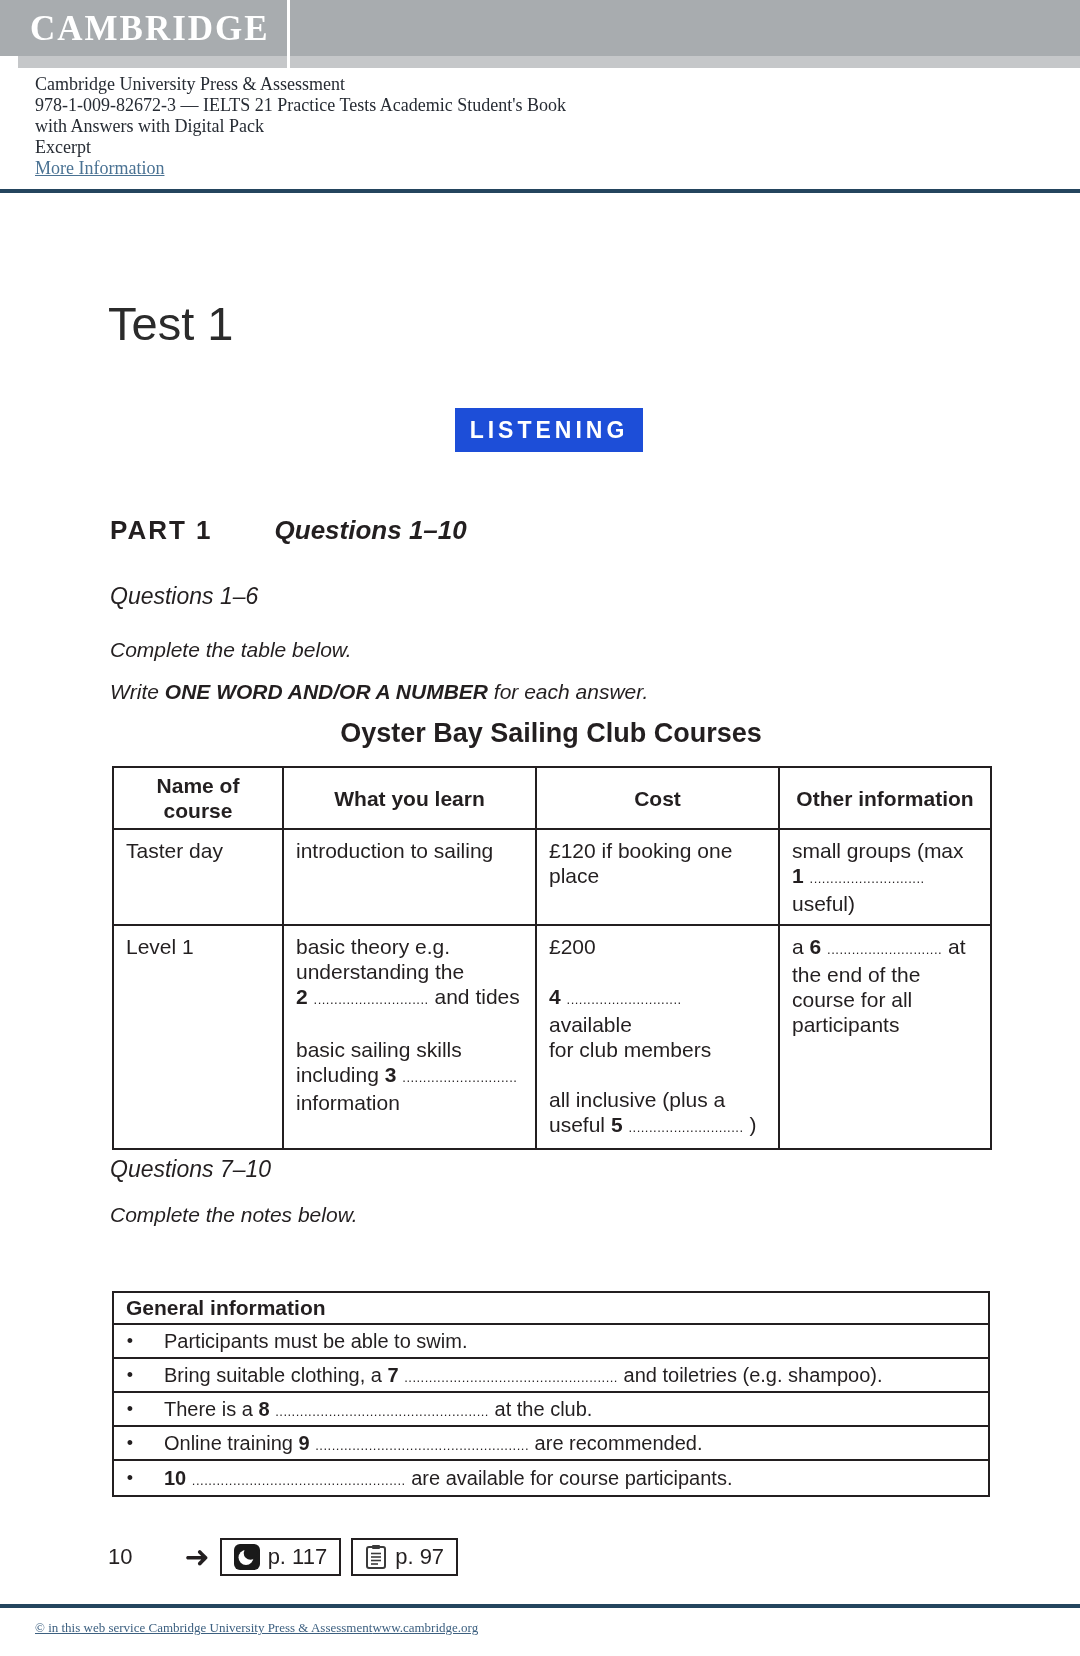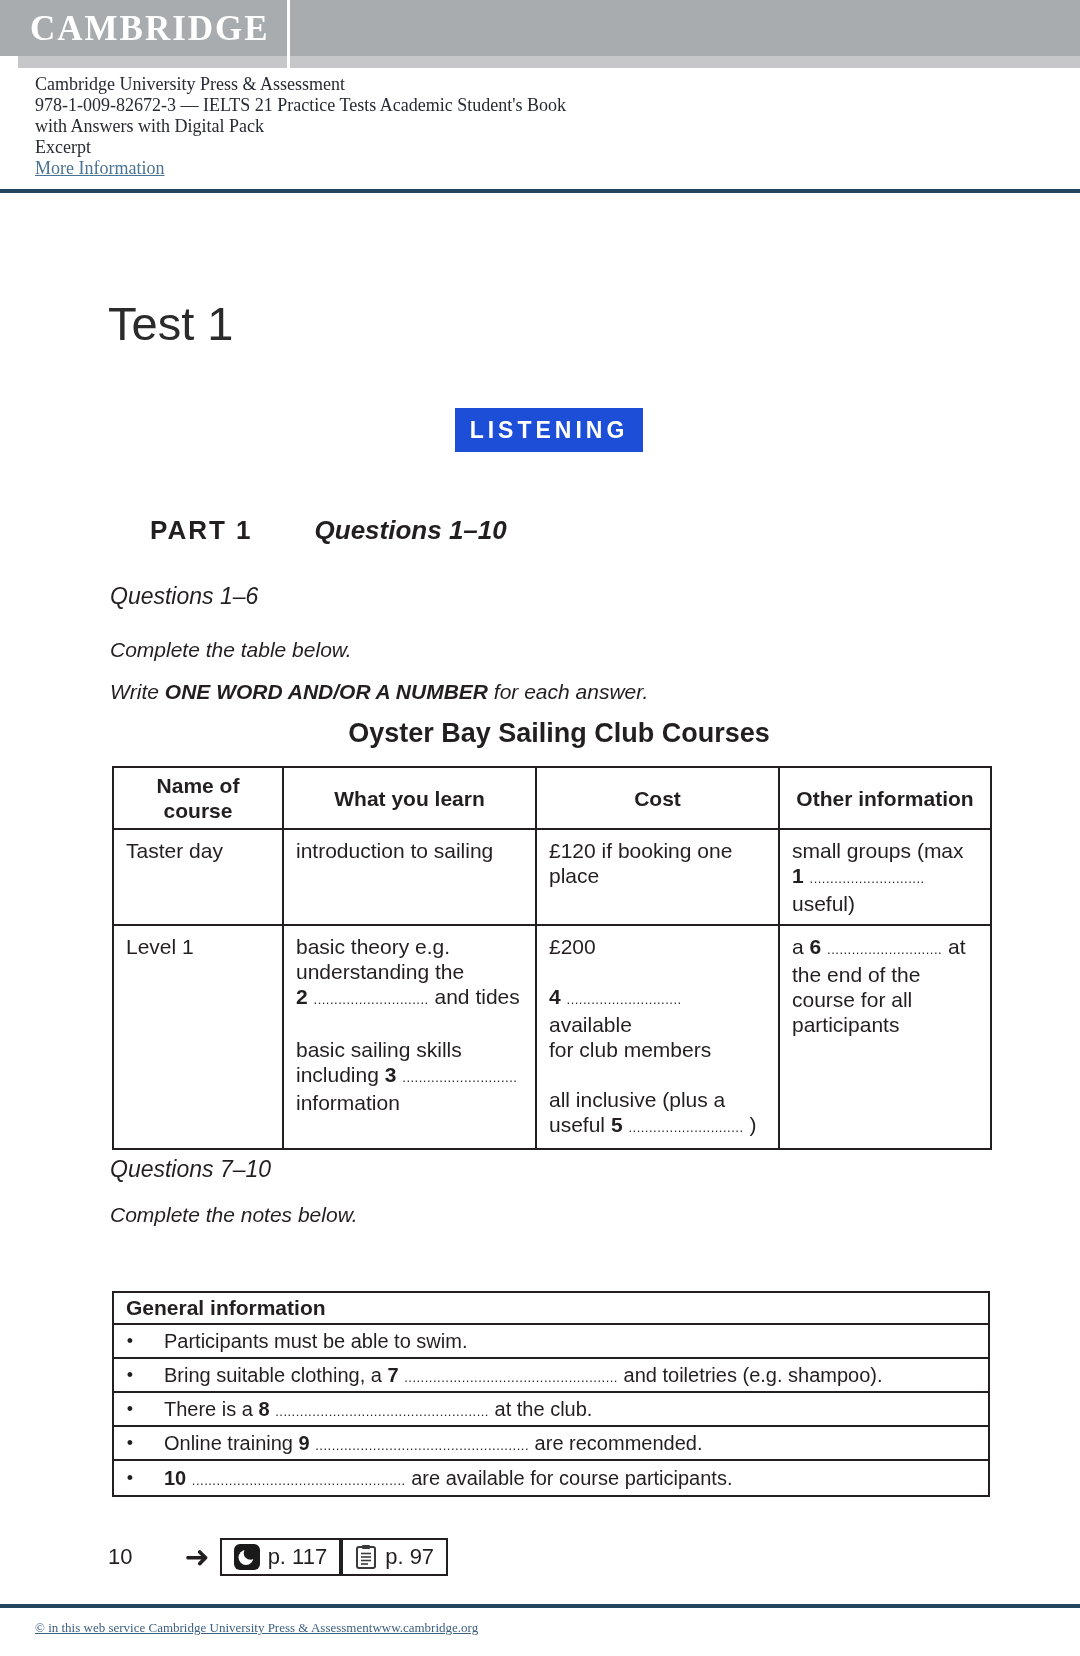--- a/index.html
+++ b/index.html
@@ -29,34 +29,34 @@
   .rule-bottom { top:1604px; }
 
   
   .test-title { position:absolute; left:108px; top:296px; font-size:47px; color:#2b2b2b; }
   .badge {
     position:absolute; left:455px; top:408px; width:188px; height:44px;
     background:#1d4ed8; color:#ffffff; font-weight:bold; font-size:23px;
     letter-spacing:4px; display:flex; align-items:center; justify-content:center;
   }
   .part-row { position:absolute; left:110px; top:515px; font-size:26px; }
-  .part-label { font-weight:bold; letter-spacing:2px;margin-left:40px; }
+  .part-label { font-weight:bold; letter-spacing:2px; }
   .part-questions { font-weight:bold; font-style:italic; margin-left:62px; }
   .q-range { position:absolute; left:110px; font-size:23px; font-style:italic; }
   .q-range-1 { top:583px; }
   .q-range-2 { top:1156px; }
   .instr { position:absolute; left:110px; font-size:21px; font-style:italic; }
   .instr .b { font-weight:bold;margin-top:40px; }
   .instr-1 { top:638px; }
   .instr-2 { top:680px; }
   .instr-3 { top:1203px; }
   .instr-4 { top:1244px; }
 
   
-  .tbl-title { position:absolute; left:120px; top:718px; width:878px;
+  .tbl-title { position:absolute; left:112px; top:718px; width:878px;
     text-align:center; font-weight:bold; font-size:27px; }
   .courses { position:absolute; left:112px; top:766px; width:878px;
     border-collapse:collapse; table-layout:fixed; }
   .courses th, .courses td { border:2px solid #231f20; font-size:21px; line-height:25px; }
   .courses th { font-weight:bold; text-align:center; vertical-align:middle; height:62px; padding:4px 8px; }
   .courses td { vertical-align:top; text-align:left; padding:8px 12px; }
   .row-taster td { height:90px; }
   .row-level1 td { height:191px; }
   .para { margin:0 0 25px 0; }
   .para:last-child { margin-bottom:0; }
@@ -70,21 +70,21 @@
   .note-row { height:34px; border-bottom:2px solid #231f20; display:flex; align-items:center; font-size:20px; }
   .note-row:last-child { border-bottom:none; }
   .note-bullet { width:32px; text-align:center; font-size:18px; flex:none; }
   .note-text { padding-left:18px; }
 
   
   .footnav { position:absolute; left:108px; top:1538px; display:flex; align-items:center; }
   .pageno { font-size:22px; }
   .nav-arrow { font-size:30px; font-weight:bold; margin-left:52px; margin-right:10px; line-height:1; }
   .refbox { border:2px solid #231f20; height:38px; display:flex; align-items:center;
-    gap:8px; padding:0 12px; cursor:pointer; background:#fff; }
+    gap:8px; padding:0 12px; margin-right:10px; cursor:pointer; background:#fff; }
   .refbox .reftext { font-size:22px; }
 
   
   .flinks { position:absolute; left:35px; top:1620px; width:1010px;
     display:flex; justify-content:flex-start;
     font-family:"Liberation Serif","DejaVu Serif",serif; font-size:13px; }
   .flinks span { color:#3d6080; text-decoration:underline; cursor:pointer; }
 </style>
 </head>
 <body>

